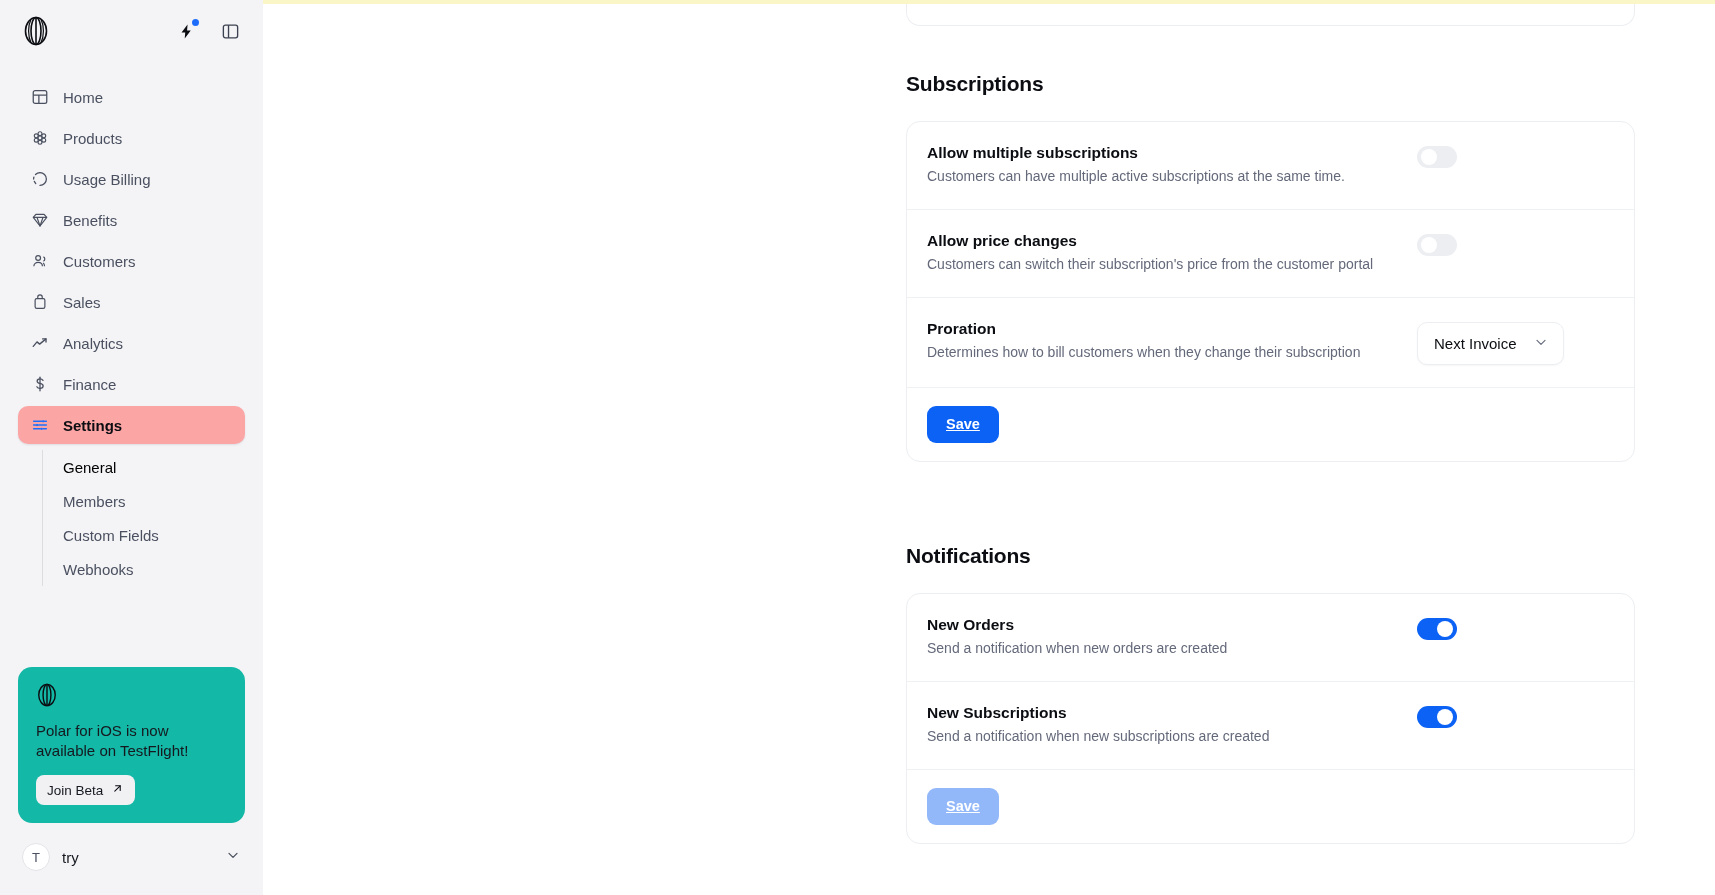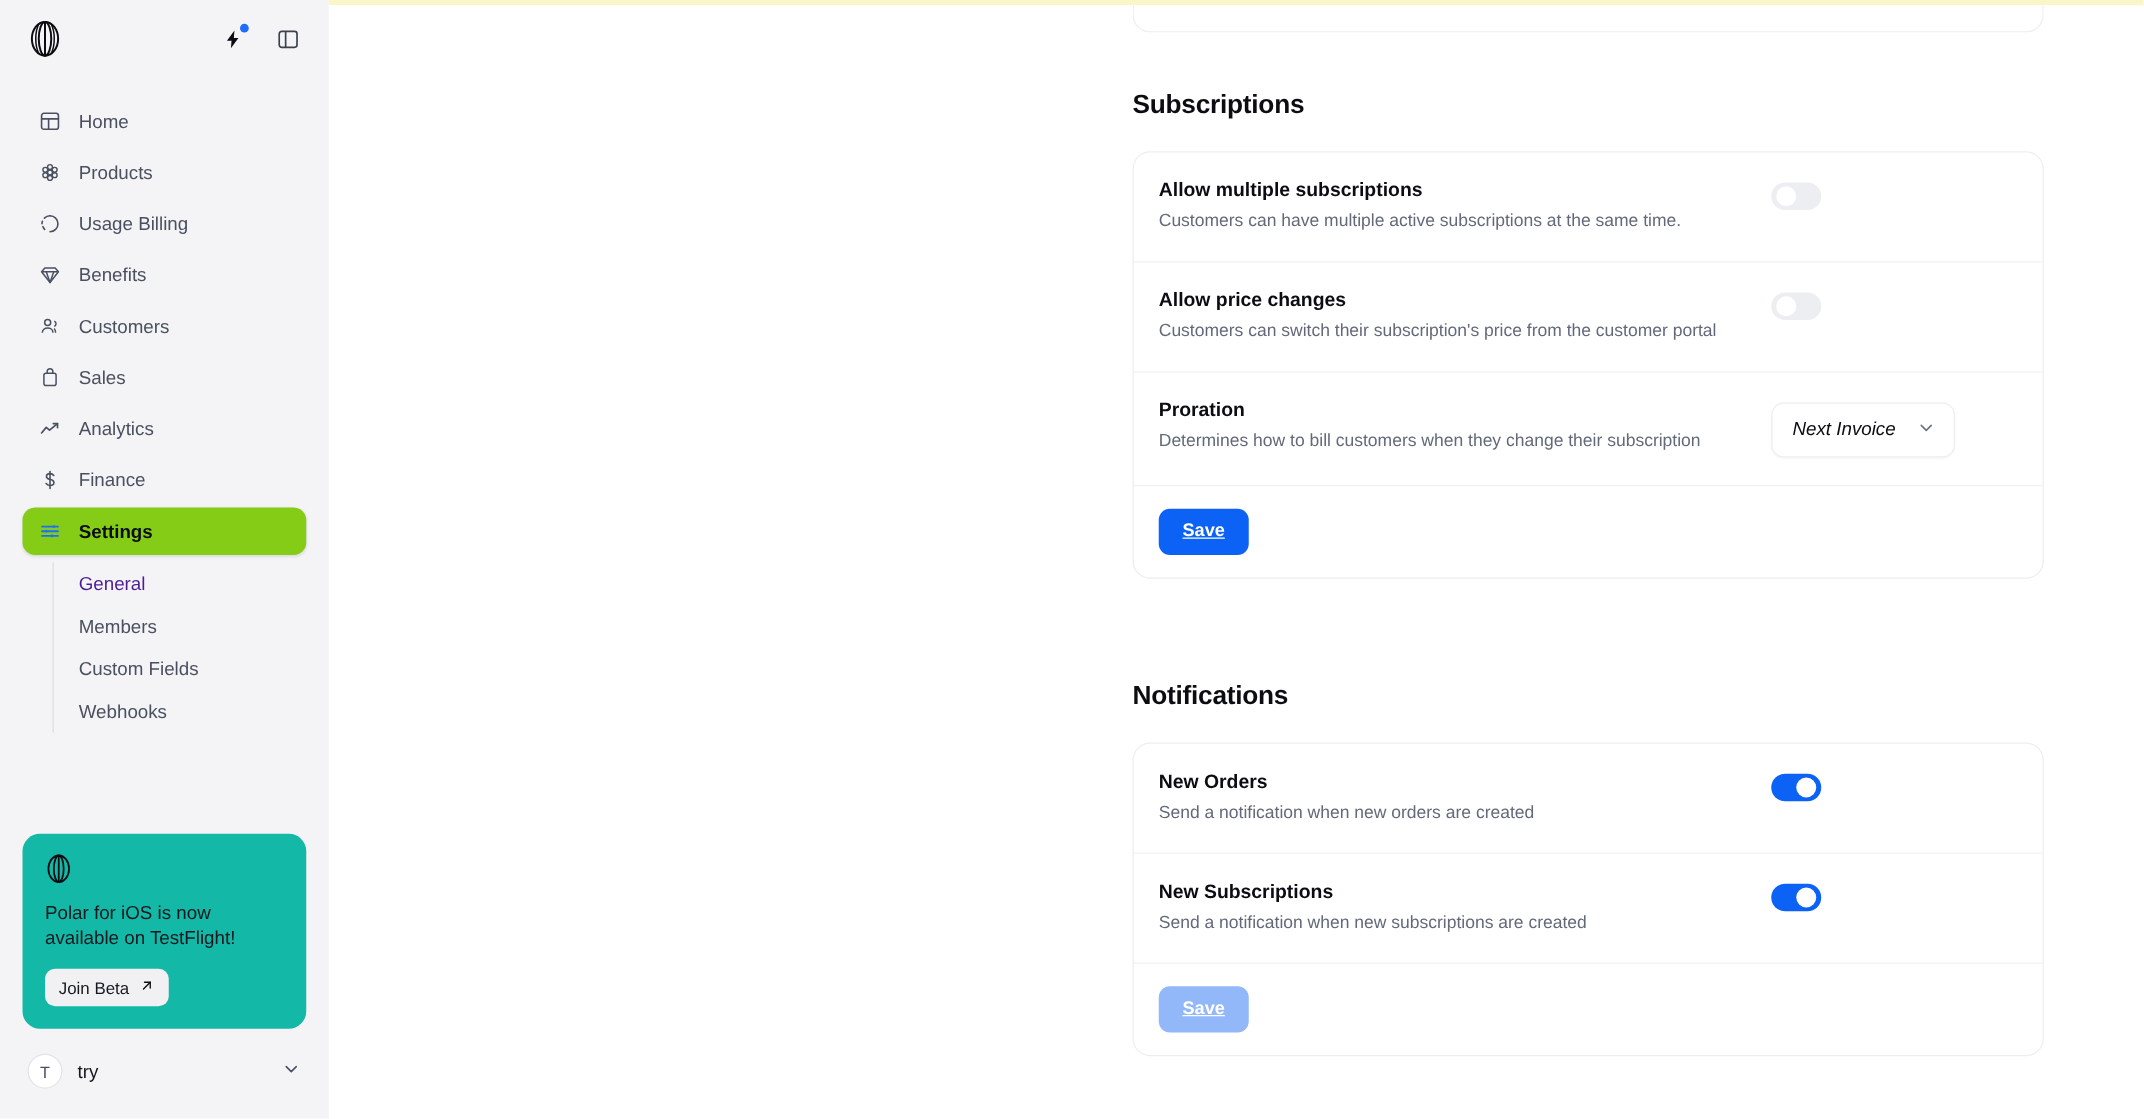--- a/index.html
+++ b/index.html
@@ -45,33 +45,33 @@
 
   .nav { margin-top: 16px; padding: 0 18px; }
   .nav-item {
     display: flex; align-items: center; gap: 14px;
     height: 38px; padding: 0 12px; border-radius: 10px;
     color: #4a5060; font-size: 15px; cursor: pointer;
     margin-bottom: 3px;
   }
   .nav-item .ico { width: 19px; height: 19px; display:flex; align-items:center; justify-content:center; flex:0 0 19px; }
   .nav-item.active {
-    background: #84cc16; color: #0b0d12; font-weight: 600;
+    background: #fca5a5; color: #0b0d12; font-weight: 600;
     box-shadow: 0 1px 2px rgba(16,24,40,.06), 0 1px 3px rgba(16,24,40,.04);
   }
   .nav-item.active .ico svg { stroke: #1e6dfa; }
   .subnav {
     margin: 6px 0 0 24px; padding-left: 20px;
     border-left: 1px solid #dcdde1;
   }
   .subnav-item {
     height: 34px; display: flex; align-items: center;
     font-size: 15px; color: #4a5060; cursor: pointer;
   }
-  .subnav-item.active { color: #4c1d95; text-align: center; }
+  .subnav-item.active { color: #000000; text-align: center; }
 
   .sidebar-spacer { flex: 1 1 auto; }
 
   .promo {
     margin: 0 18px 14px 18px; background: #14b8a6;
     border-radius: 14px; padding: 16px 18px 18px 18px;
   }
   .promo-logo { width: 22px; height: 24px; display:block; margin-bottom: 14px; }
   .promo-text { font-size: 15px; line-height: 1.35; color: #15181f; margin-bottom: 14px; }
   .promo-btn {
@@ -120,21 +120,21 @@
   .row {
     display: flex; align-items: flex-start;
     padding: 22px 22px 22px 20px;
     border-bottom: 1px solid #f0f1f3;
     gap: 20px;
   }
   .row:last-child { border-bottom: none; }
   .row-text { flex: 1 1 auto; max-width: 470px; }
   .row-title { font-size: 15.5px; font-weight: 700; color: #0b0d12; margin-bottom: 5px; }
   .row-desc { font-size: 14px; line-height: 1.42; color: #64697a; }
-  .row-control { flex: 0 0 auto; display: flex; align-items: flex-start; padding-top: 2px; font-style: italic; }
+  .row-control { flex: 0 0 auto; display: flex; align-items: flex-start; padding-top: 2px; }
 
   .toggle {
     width: 40px; height: 22px; border-radius: 11px;
     background: #eceef1; position: relative; cursor: pointer;
     flex: 0 0 40px;
   }
   .toggle .knob {
     position: absolute; top: 3px; left: 4px;
     width: 16px; height: 16px; border-radius: 50%;
     background: #ffffff;

